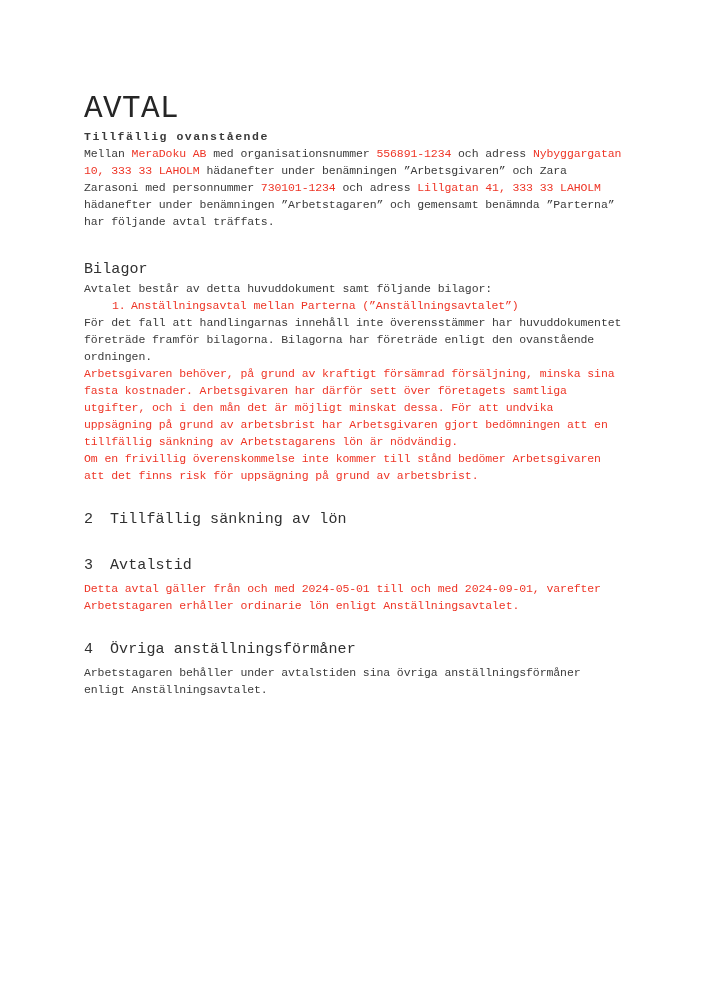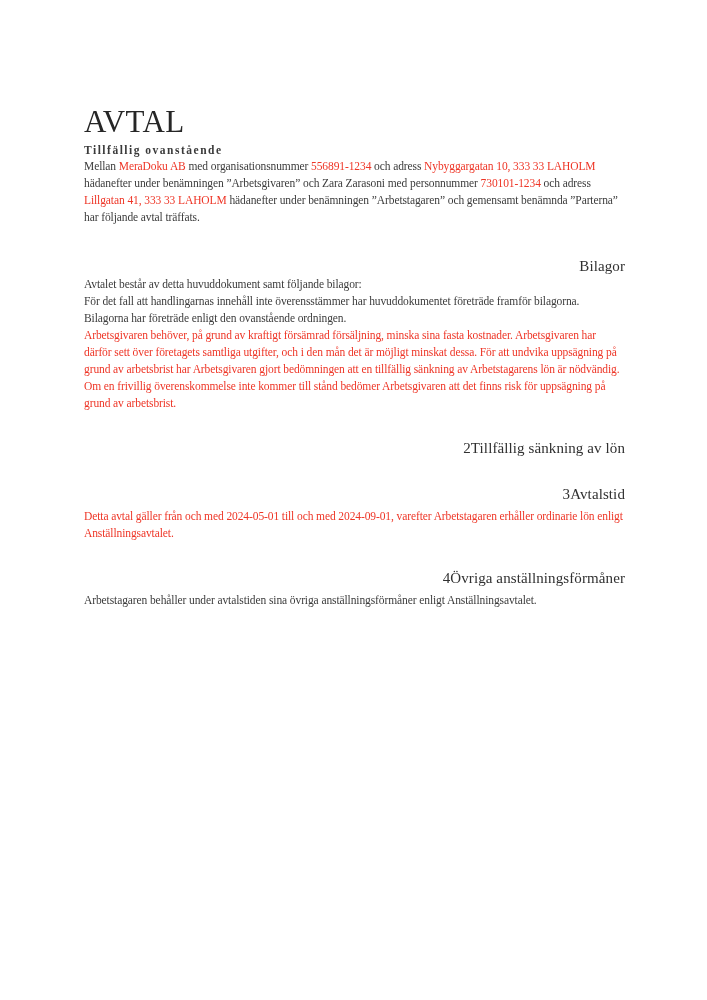--- a/index.html
+++ b/index.html
@@ -1,21 +1,21 @@
 <!DOCTYPE html>
 <html lang="sv"><head>
 <meta charset="utf-8">
 <style>
   :root { --red:#ee3526; --ink:#3b3b3b; --head:#303030; --muted:#5a5a5a; }
   * { box-sizing:border-box; }
   html,body { margin:0; padding:0; background:#ffffff; }
   .page {
-    position:relative; width:707px; height:804px; margin:17px auto;
+    position:relative; width:707px; height:804px; margin:4px auto;
     background:#ffffff; overflow:hidden;
-    font-family:Liberation Serif, serif;
+    font-family:Liberation Mono, monospace;
     color:var(--ink);
     -webkit-font-smoothing:antialiased;
   }
   .content { padding:86px 82px 0 84px; }
 
   .doc-title {
     margin:0; font-size:31px; line-height:37px; font-weight:400;
     color:#262626; letter-spacing:0.4px;
   }
   .doc-subtitle {
@@ -27,21 +27,21 @@
     margin:0; font-size:11.5px; line-height:17px; letter-spacing:-0.1px;
     color:var(--ink);
   }
   .red { color:var(--red); }
   p.all-red { color:var(--red); }
 
   .intro { margin-top:40px; }
 
   .heading {
     margin:0; font-size:15px; line-height:20px; font-weight:400;
-    color:var(--head); letter-spacing:0.1px;text-align:right;
+    color:var(--head); letter-spacing:0.1px;
   }
   .bilagor-heading { margin-top:30px; }
   .lead { margin-top:5px; }
 
   .list-item { margin-top:16px; padding-left:28px; }
   .list-number { display:inline-block; min-width:19px; }
 
   .after-list { margin-top:14px; }
 
   .section-heading { margin-top:26px; margin-bottom:4px; }
@@ -66,20 +66,21 @@
   <div class="content">
 
     <h1 class="doc-title">AVTAL</h1>
     <div class="doc-subtitle">Tillfällig ovanstående</div>
 
     <p class="body intro"><span>Mellan </span><span class="red">MeraDoku AB</span><span> med organisationsnummer </span><span class="red">556891-1234</span><span> och adress </span><span class="red">Nybyggargatan 10, 333 33 LAHOLM</span><span> hädanefter under benämningen ”Arbetsgivaren” och Zara Zarasoni med personnummer </span><span class="red">730101-1234</span><span> och adress </span><span class="red">Lillgatan 41, 333 33 LAHOLM</span><span> hädanefter under benämningen ”Arbetstagaren” och gemensamt benämnda ”Parterna” har följande avtal träffats.</span></p>
 
     <h2 class="heading bilagor-heading">Bilagor</h2>
     <p class="body lead">Avtalet består av detta huvuddokument samt följande bilagor:</p>
 
+    <p class="body list-item all-red"><span class="list-number">1.</span><span>Anställningsavtal mellan Parterna (”Anställningsavtalet”)</span></p>
 
     <p class="body after-list">För det fall att handlingarnas innehåll inte överensstämmer har huvuddokumentet företräde framför bilagorna. Bilagorna har företräde enligt den ovanstående ordningen.</p>
 
     <p class="body"><span class="red">Arbetsgivaren behöver, på grund av kraftigt försämrad försäljning, minska sina fasta kostnader. Arbetsgivaren har därför sett över företagets samtliga utgifter, och i den mån det är möjligt minskat dessa. För att undvika uppsägning på grund av arbetsbrist har Arbetsgivaren gjort bedömningen att en tillfällig sänkning av Arbetstagarens lön är nödvändig.</span></p>
     <p class="body para-follow"><span class="red">Om en frivillig överenskommelse inte kommer till stånd bedömer Arbetsgivaren att det finns risk för uppsägning på grund av arbetsbrist.</span></p>
 
     <h2 class="heading section-heading"><span class="section-number">2</span><span>Tillfällig sänkning av lön</span></h2>
 
     <h2 class="heading section-heading"><span class="section-number">3</span><span>Avtalstid</span></h2>
     <p class="body"><span class="red">Detta avtal gäller från och med 2024-05-01 till och med 2024-09-01, varefter Arbetstagaren erhåller ordinarie lön enligt Anställningsavtalet.</span></p>

